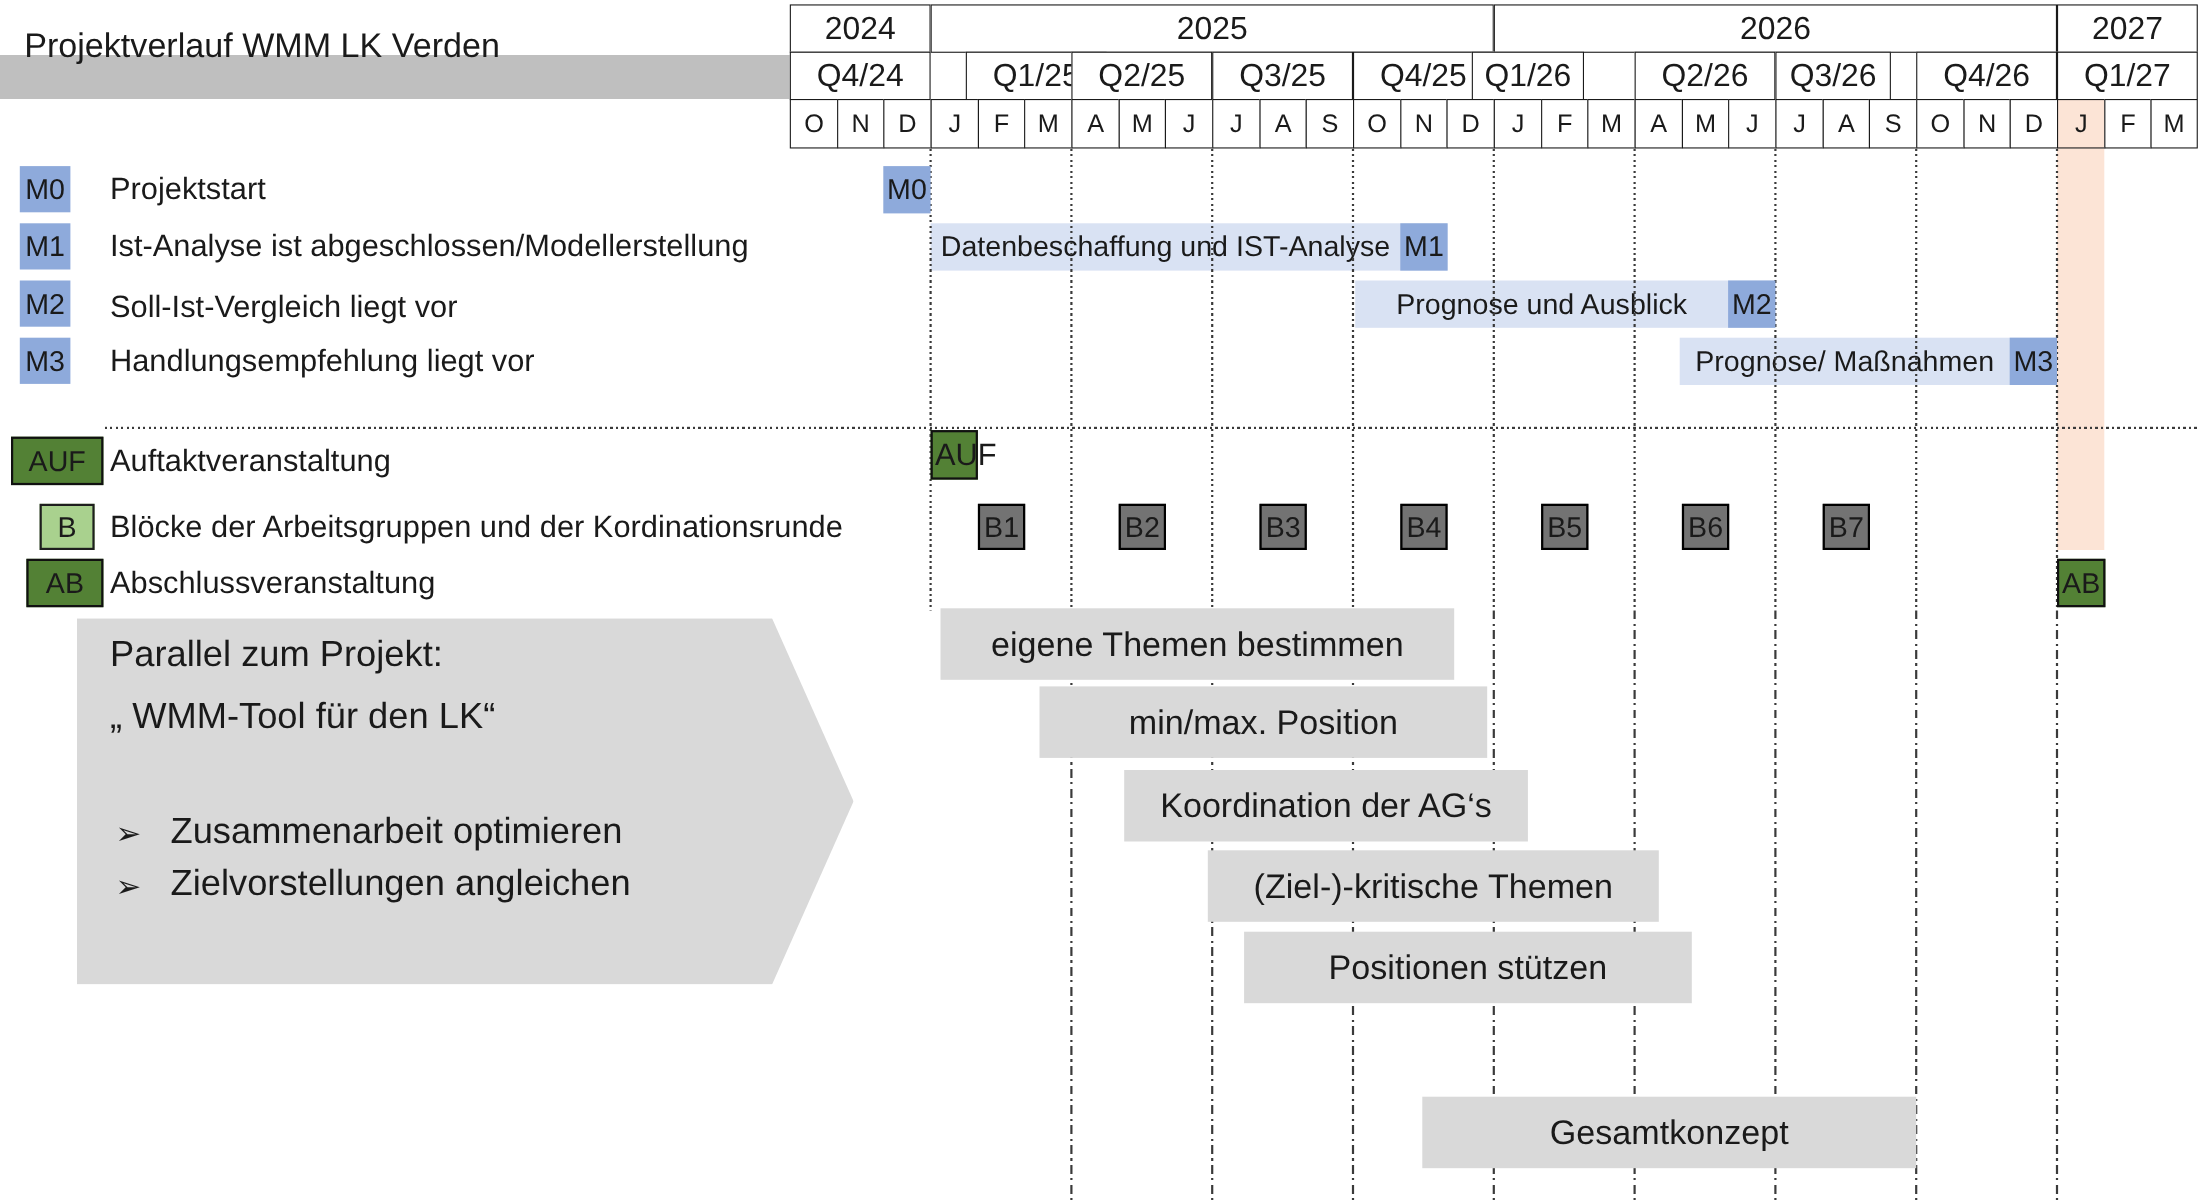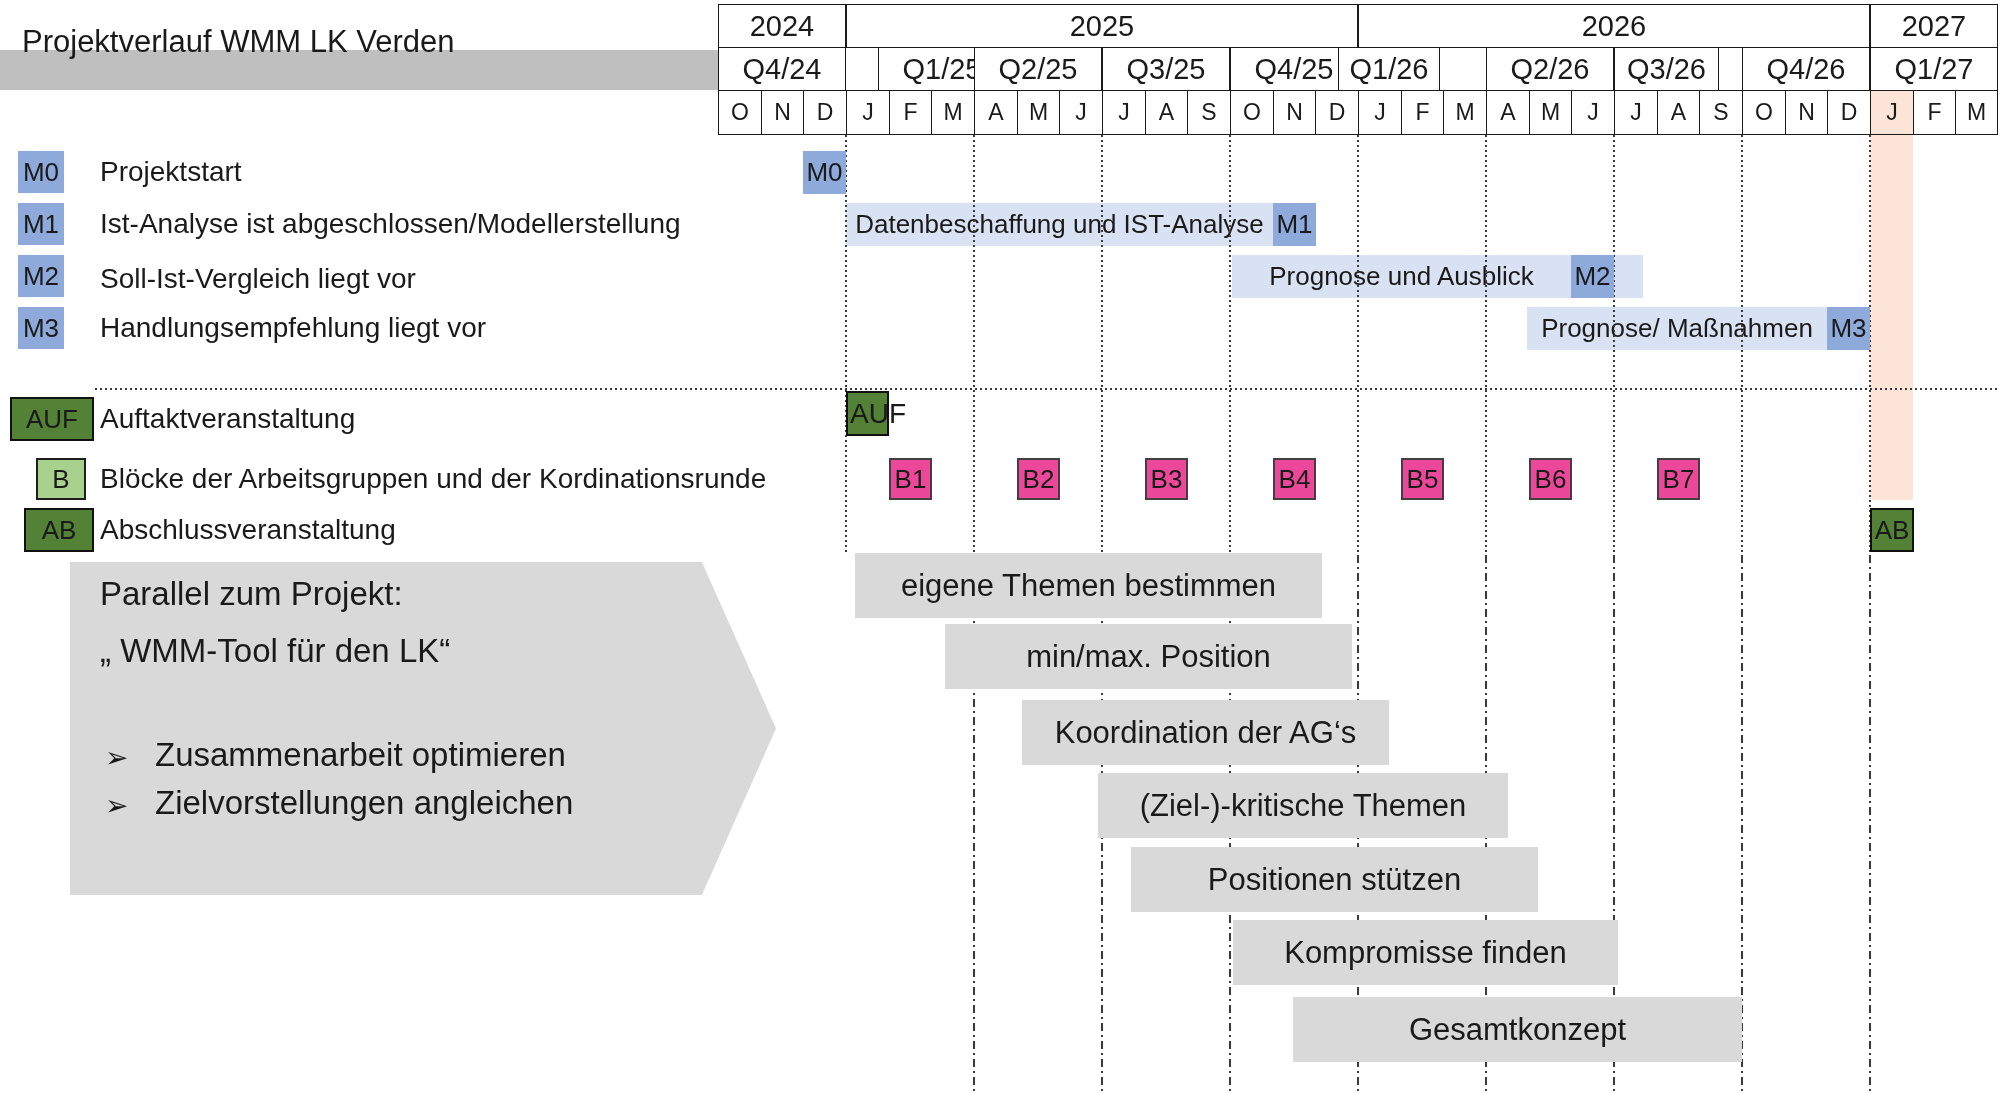--- a/index.html
+++ b/index.html
@@ -44,21 +44,21 @@
   }
   .marker{
     position:absolute;width:43px;height:43px;background:#8EAADB;z-index:4;
     display:flex;align-items:center;justify-content:center;font-size:26px;
   }
   .evbox{
     position:absolute;box-sizing:border-box;background:#538135;border:2px solid #111;z-index:4;
     font-size:28px;
   }
   .bblock{
-    position:absolute;box-sizing:border-box;width:43px;height:42px;background:#ec4899;border:2px solid #404040;
+    position:absolute;box-sizing:border-box;width:43px;height:42px;background:#737373;border:2px solid #000000;
     display:flex;align-items:center;justify-content:center;font-size:26px;z-index:4;
   }
   
   .phase{
     position:absolute;height:65px;background:#D9D9D9;z-index:3;
     display:flex;align-items:center;justify-content:center;font-size:31px;white-space:nowrap;
   }
   
   #arrow{
     position:absolute;left:70px;top:562px;width:706px;height:333px;background:#D9D9D9;z-index:4;
@@ -161,21 +161,21 @@
   <div class="badge dgreen" style="left:24px;top:508px;width:70px;height:44px;">AB</div>
   <div class="rowlabel" style="top:509px;">Abschlussveranstaltung</div>
 
   <div class="marker" style="left:803px;top:151px;">M0</div>
 
   <div class="bluebar" style="left:846px;top:203px;width:470px;">
     <span class="bartext" style="width:427px;">Datenbeschaffung und IST-Analyse</span>
   </div>
   <div class="marker" style="left:1273px;top:203px;">M1</div>
 
-  <div class="bluebar" style="left:1232px;top:255px;width:382px;padding-left:29px;">
+  <div class="bluebar" style="left:1232px;top:255px;width:382px;">
     <span class="bartext" style="width:339px;">Prognose und Ausblick</span>
   </div>
   <div class="marker" style="left:1571px;top:255px;">M2</div>
 
   <div class="bluebar" style="left:1527px;top:307px;width:343px;">
     <span class="bartext" style="width:300px;">Prognose/ Maßnahmen</span>
   </div>
   <div class="marker" style="left:1827px;top:307px;">M3</div>
 
   <div class="evbox" style="left:846px;top:391px;width:43px;height:45px;line-height:41px;white-space:nowrap;padding-left:2px;">AUF</div>
@@ -196,16 +196,15 @@
   <div class="bulletglyph" style="left:105px;top:741px;">➢</div>
   <div class="arrowtext" style="left:155px;top:736px;">Zusammenarbeit optimieren</div>
   <div class="bulletglyph" style="left:105px;top:789px;">➢</div>
   <div class="arrowtext" style="left:155px;top:784px;">Zielvorstellungen angleichen</div>
 
   <div class="phase" style="left:855px;top:553px;width:467px;">eigene Themen bestimmen</div>
   <div class="phase" style="left:945px;top:624px;width:407px;">min/max. Position</div>
   <div class="phase" style="left:1022px;top:700px;width:367px;">Koordination der AG‘s</div>
   <div class="phase" style="left:1098px;top:773px;width:410px;">(Ziel-)-kritische Themen</div>
   <div class="phase" style="left:1131px;top:847px;width:407px;">Positionen stützen</div>
-  <div class="phase" style="left:1233px;top:920px;width:385px;">Kompromisse finden</div>
   <div class="phase" style="left:1293px;top:997px;width:449px;">Gesamtkonzept</div>
 
 </div>
 
 </body></html>

